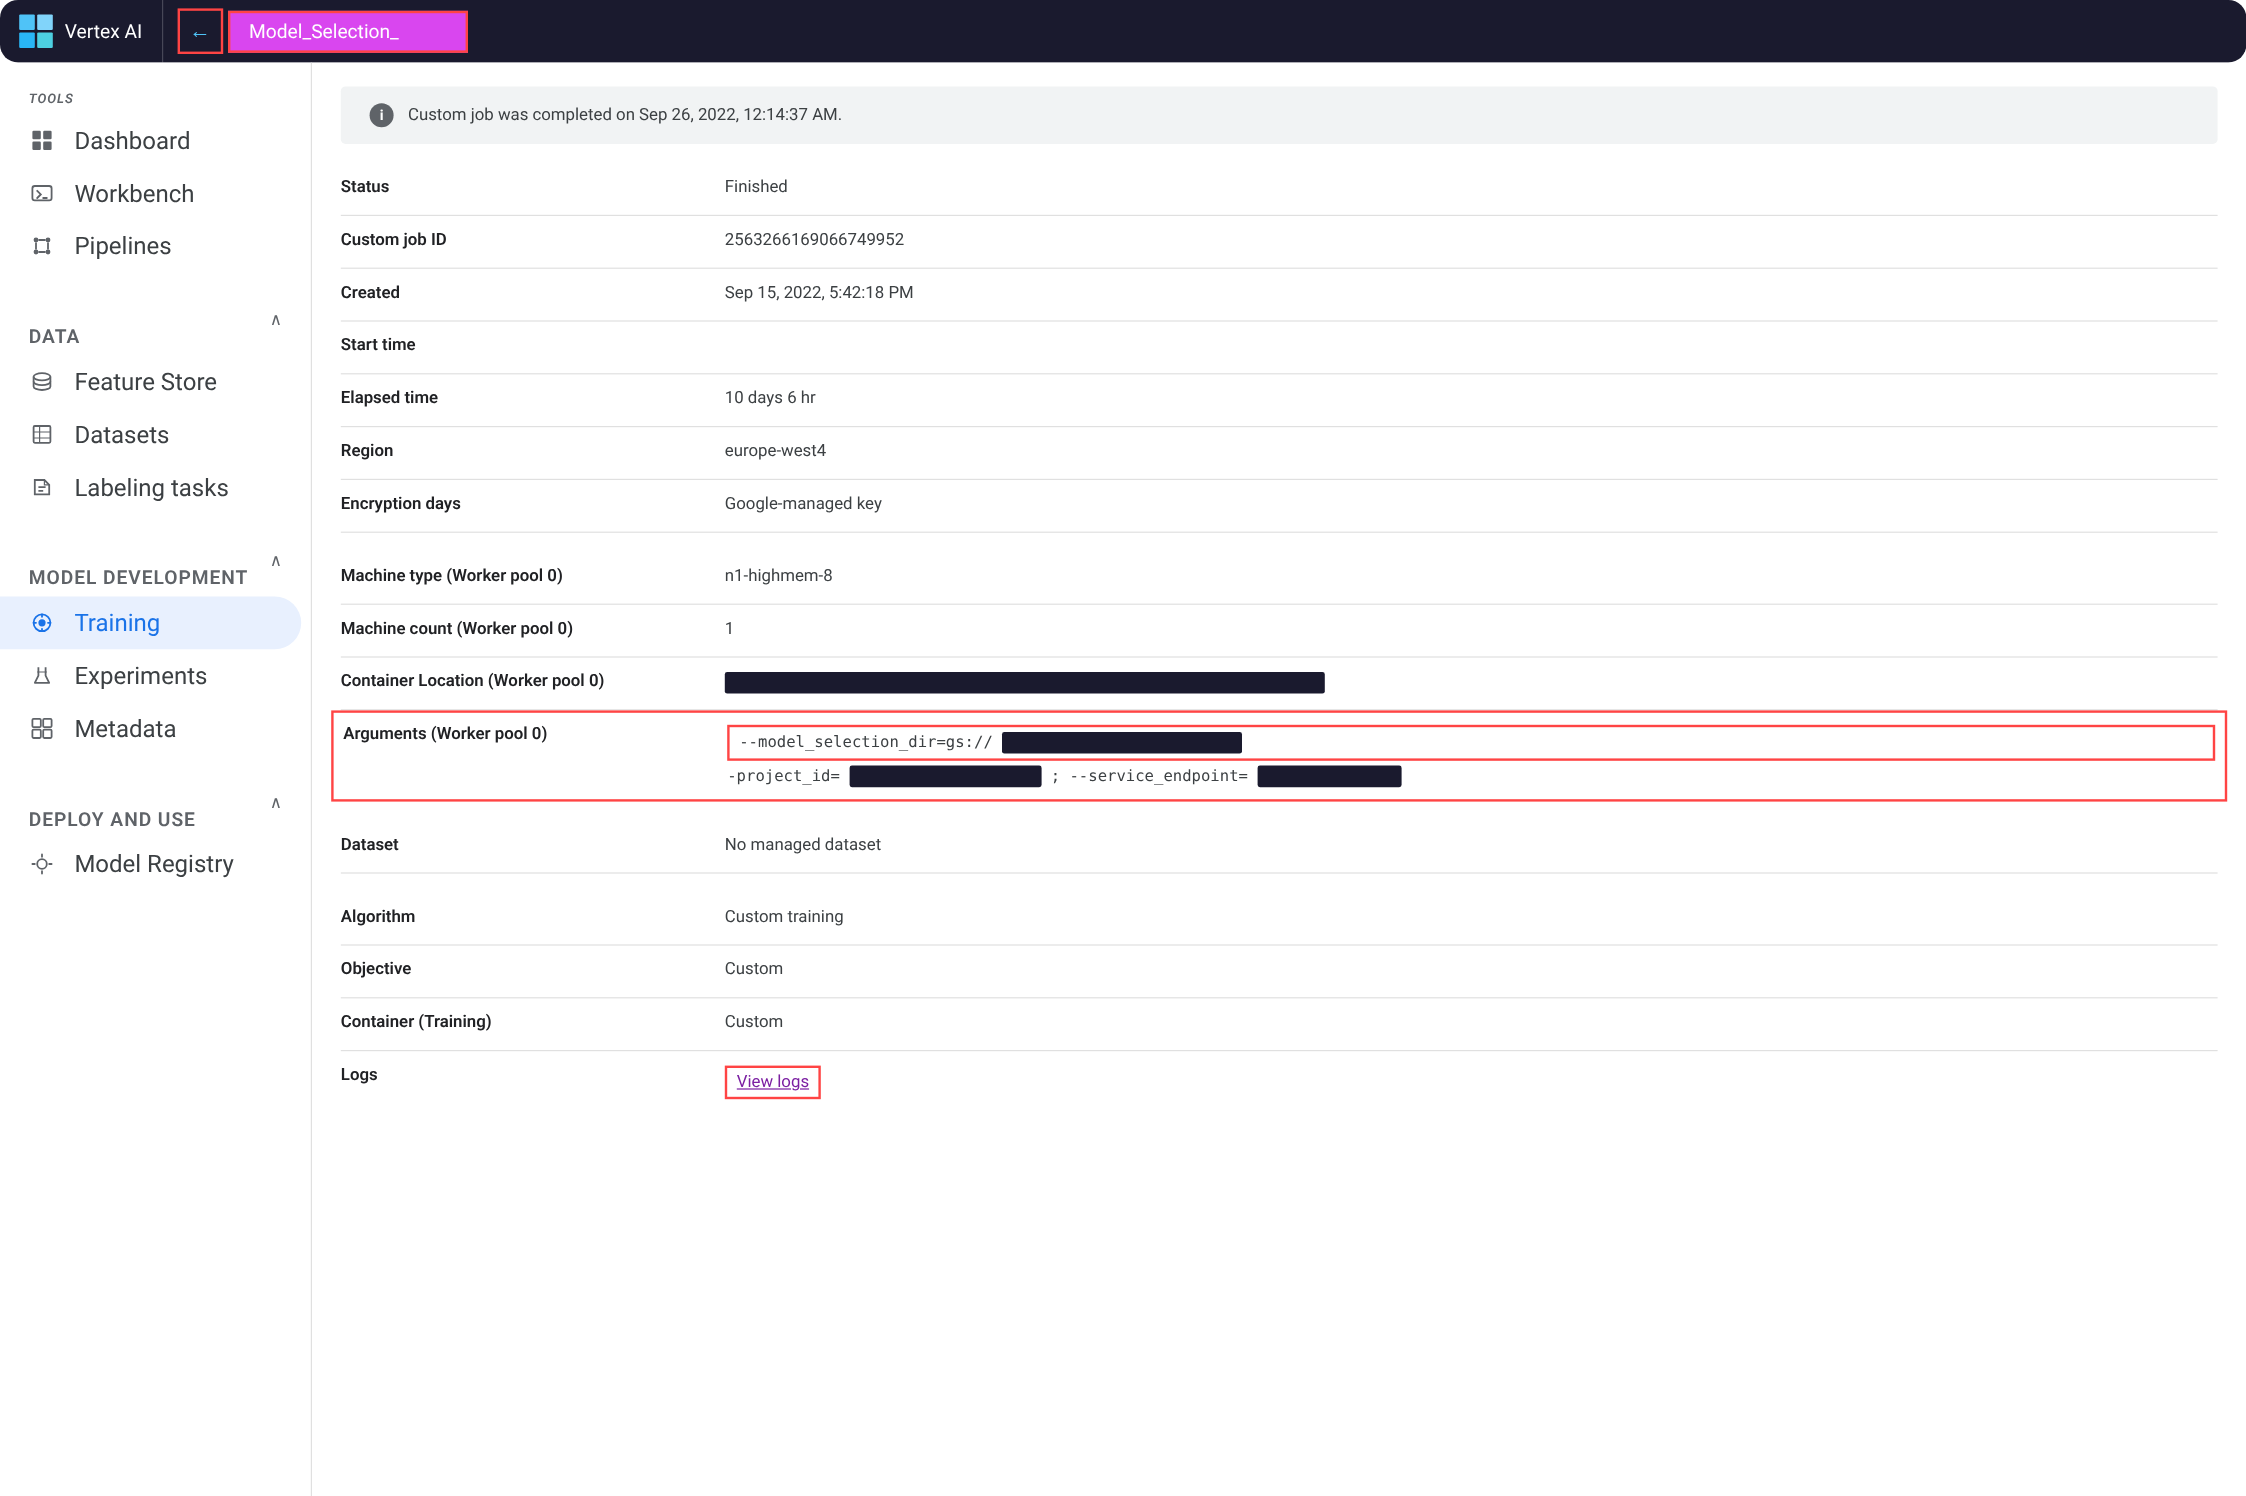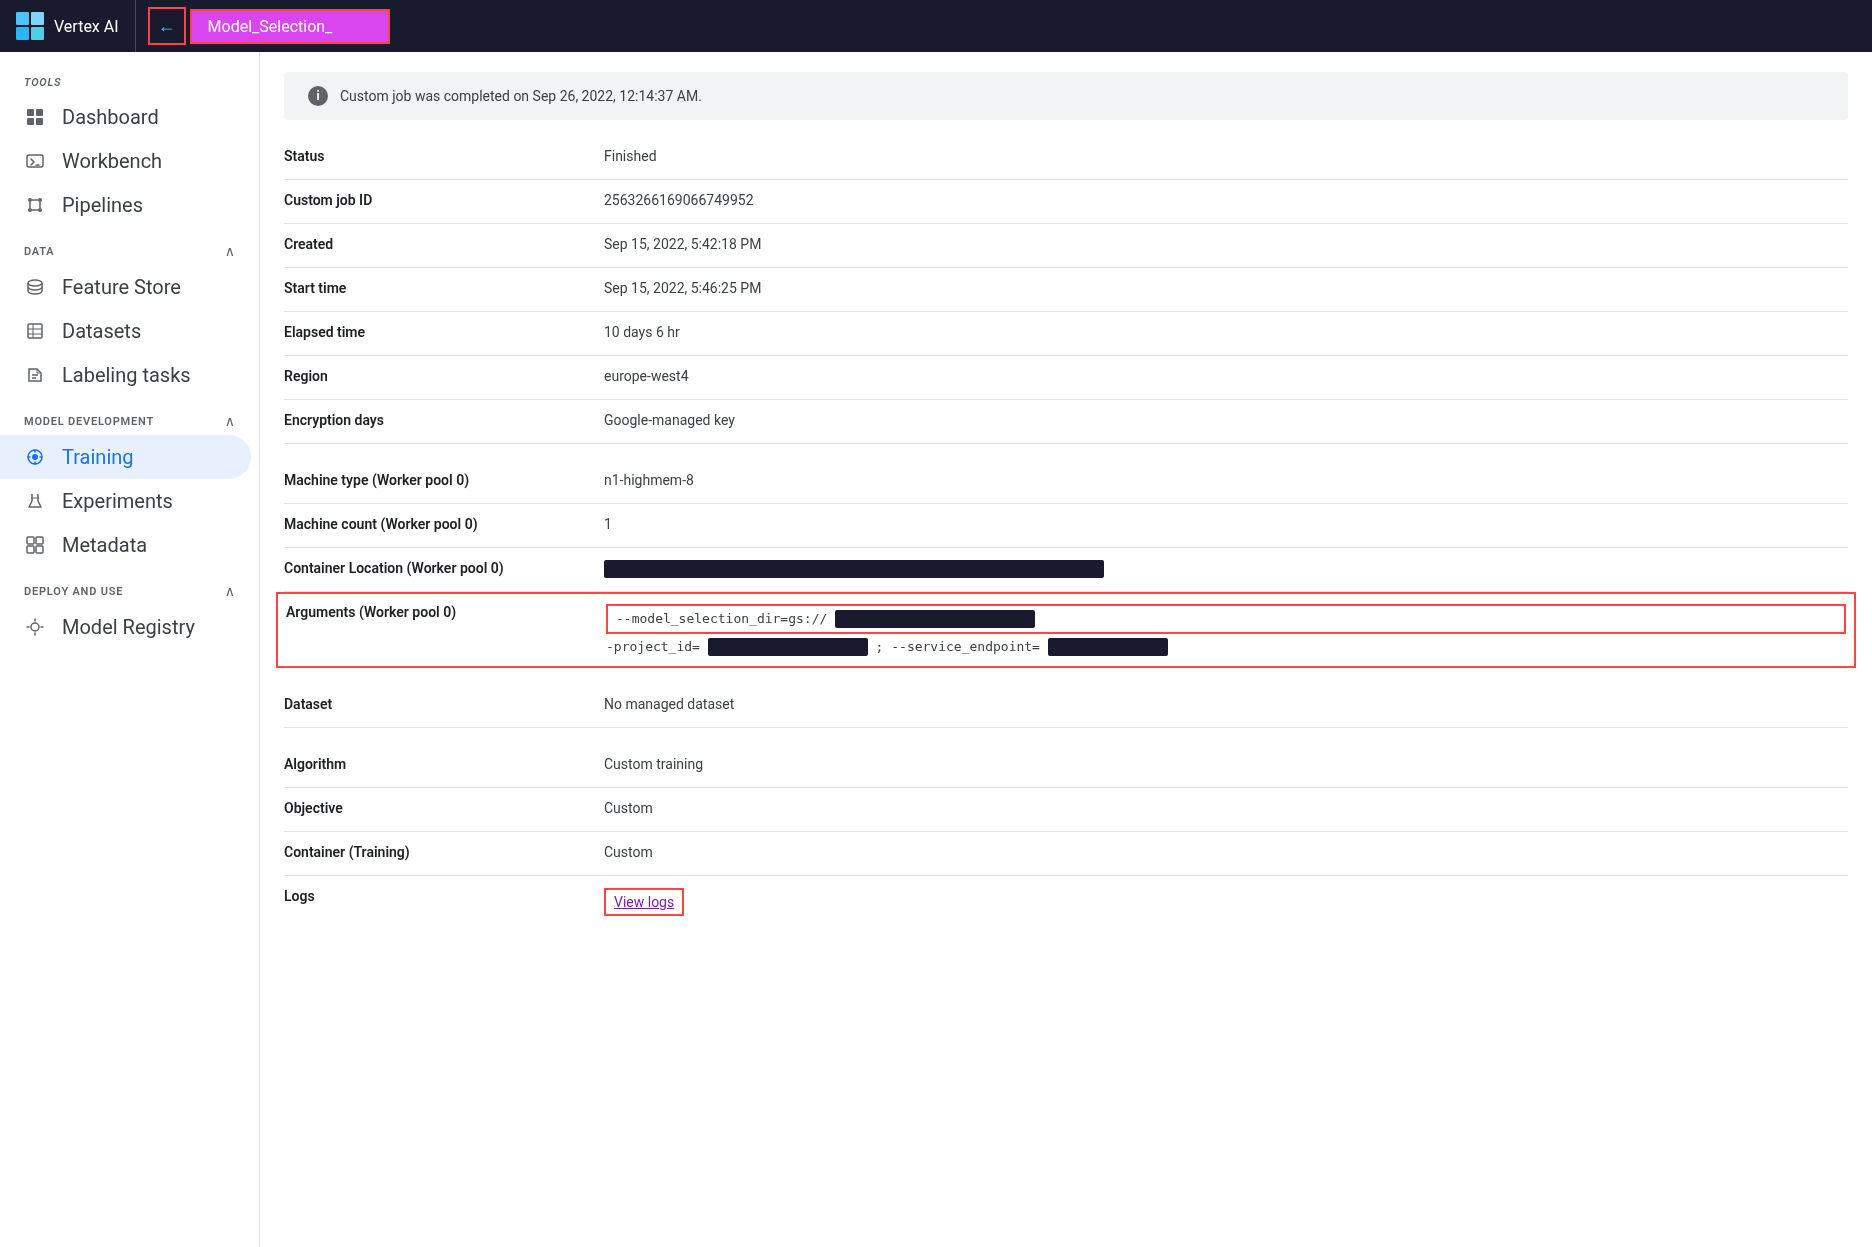--- a/index.html
+++ b/index.html
@@ -8,20 +8,21 @@
     
     .topbar {
       display: flex;
       align-items: center;
       background: #1a1a2e;
       color: #fff;
       height: 52px;
       padding: 0 16px;
       gap: 12px;
       flex-shrink: 0;
+      border-radius: 15px;
     }
     .topbar-logo {
       display: flex; align-items: center; gap: 10px;
       font-size: 16px; color: #fff; font-weight: 400;
       padding-right: 16px;
       border-right: 1px solid rgba(255,255,255,0.2);
       height: 100%;
     }
     .logo-icon {
       width: 28px; height: 28px;
@@ -103,21 +104,21 @@
       text-align: center;
       display: flex; align-items: center; justify-content: center;
     }
     .sidebar-section-header {
       display: flex;
       align-items: center;
       justify-content: space-between;
       padding: 16px 24px 6px;
     }
     .sidebar-section-header span:first-child {
-      font-size: 11px; font-weight: 600; color: #5f6368; letter-spacing: 0.8px; text-transform: uppercase;
+      font-size: 16px; font-weight: 600; color: #5f6368; letter-spacing: 0.8px; text-transform: uppercase; margin-top: 28px;
     }
     .sidebar-chevron { color: #5f6368; font-size: 14px; }
 
     
     .content {
       flex: 1;
       overflow-y: auto;
       padding: 0;
       background: #fff;
     }
@@ -365,21 +366,20 @@
       <div class="detail-row">
         <div class="detail-label">Custom job ID</div>
         <div class="detail-value">2563266169066749952</div>
       </div>
       <div class="detail-row">
         <div class="detail-label">Created</div>
         <div class="detail-value">Sep 15, 2022, 5:42:18 PM</div>
       </div>
       <div class="detail-row">
         <div class="detail-label">Start time</div>
-        <div class="detail-value">Sep 15, 2022, 5:46:25 PM</div>
       </div>
       <div class="detail-row">
         <div class="detail-label">Elapsed time</div>
         <div class="detail-value">10 days 6 hr</div>
       </div>
       <div class="detail-row">
         <div class="detail-label">Region</div>
         <div class="detail-value">europe-west4</div>
       </div>
       <div class="detail-row">

